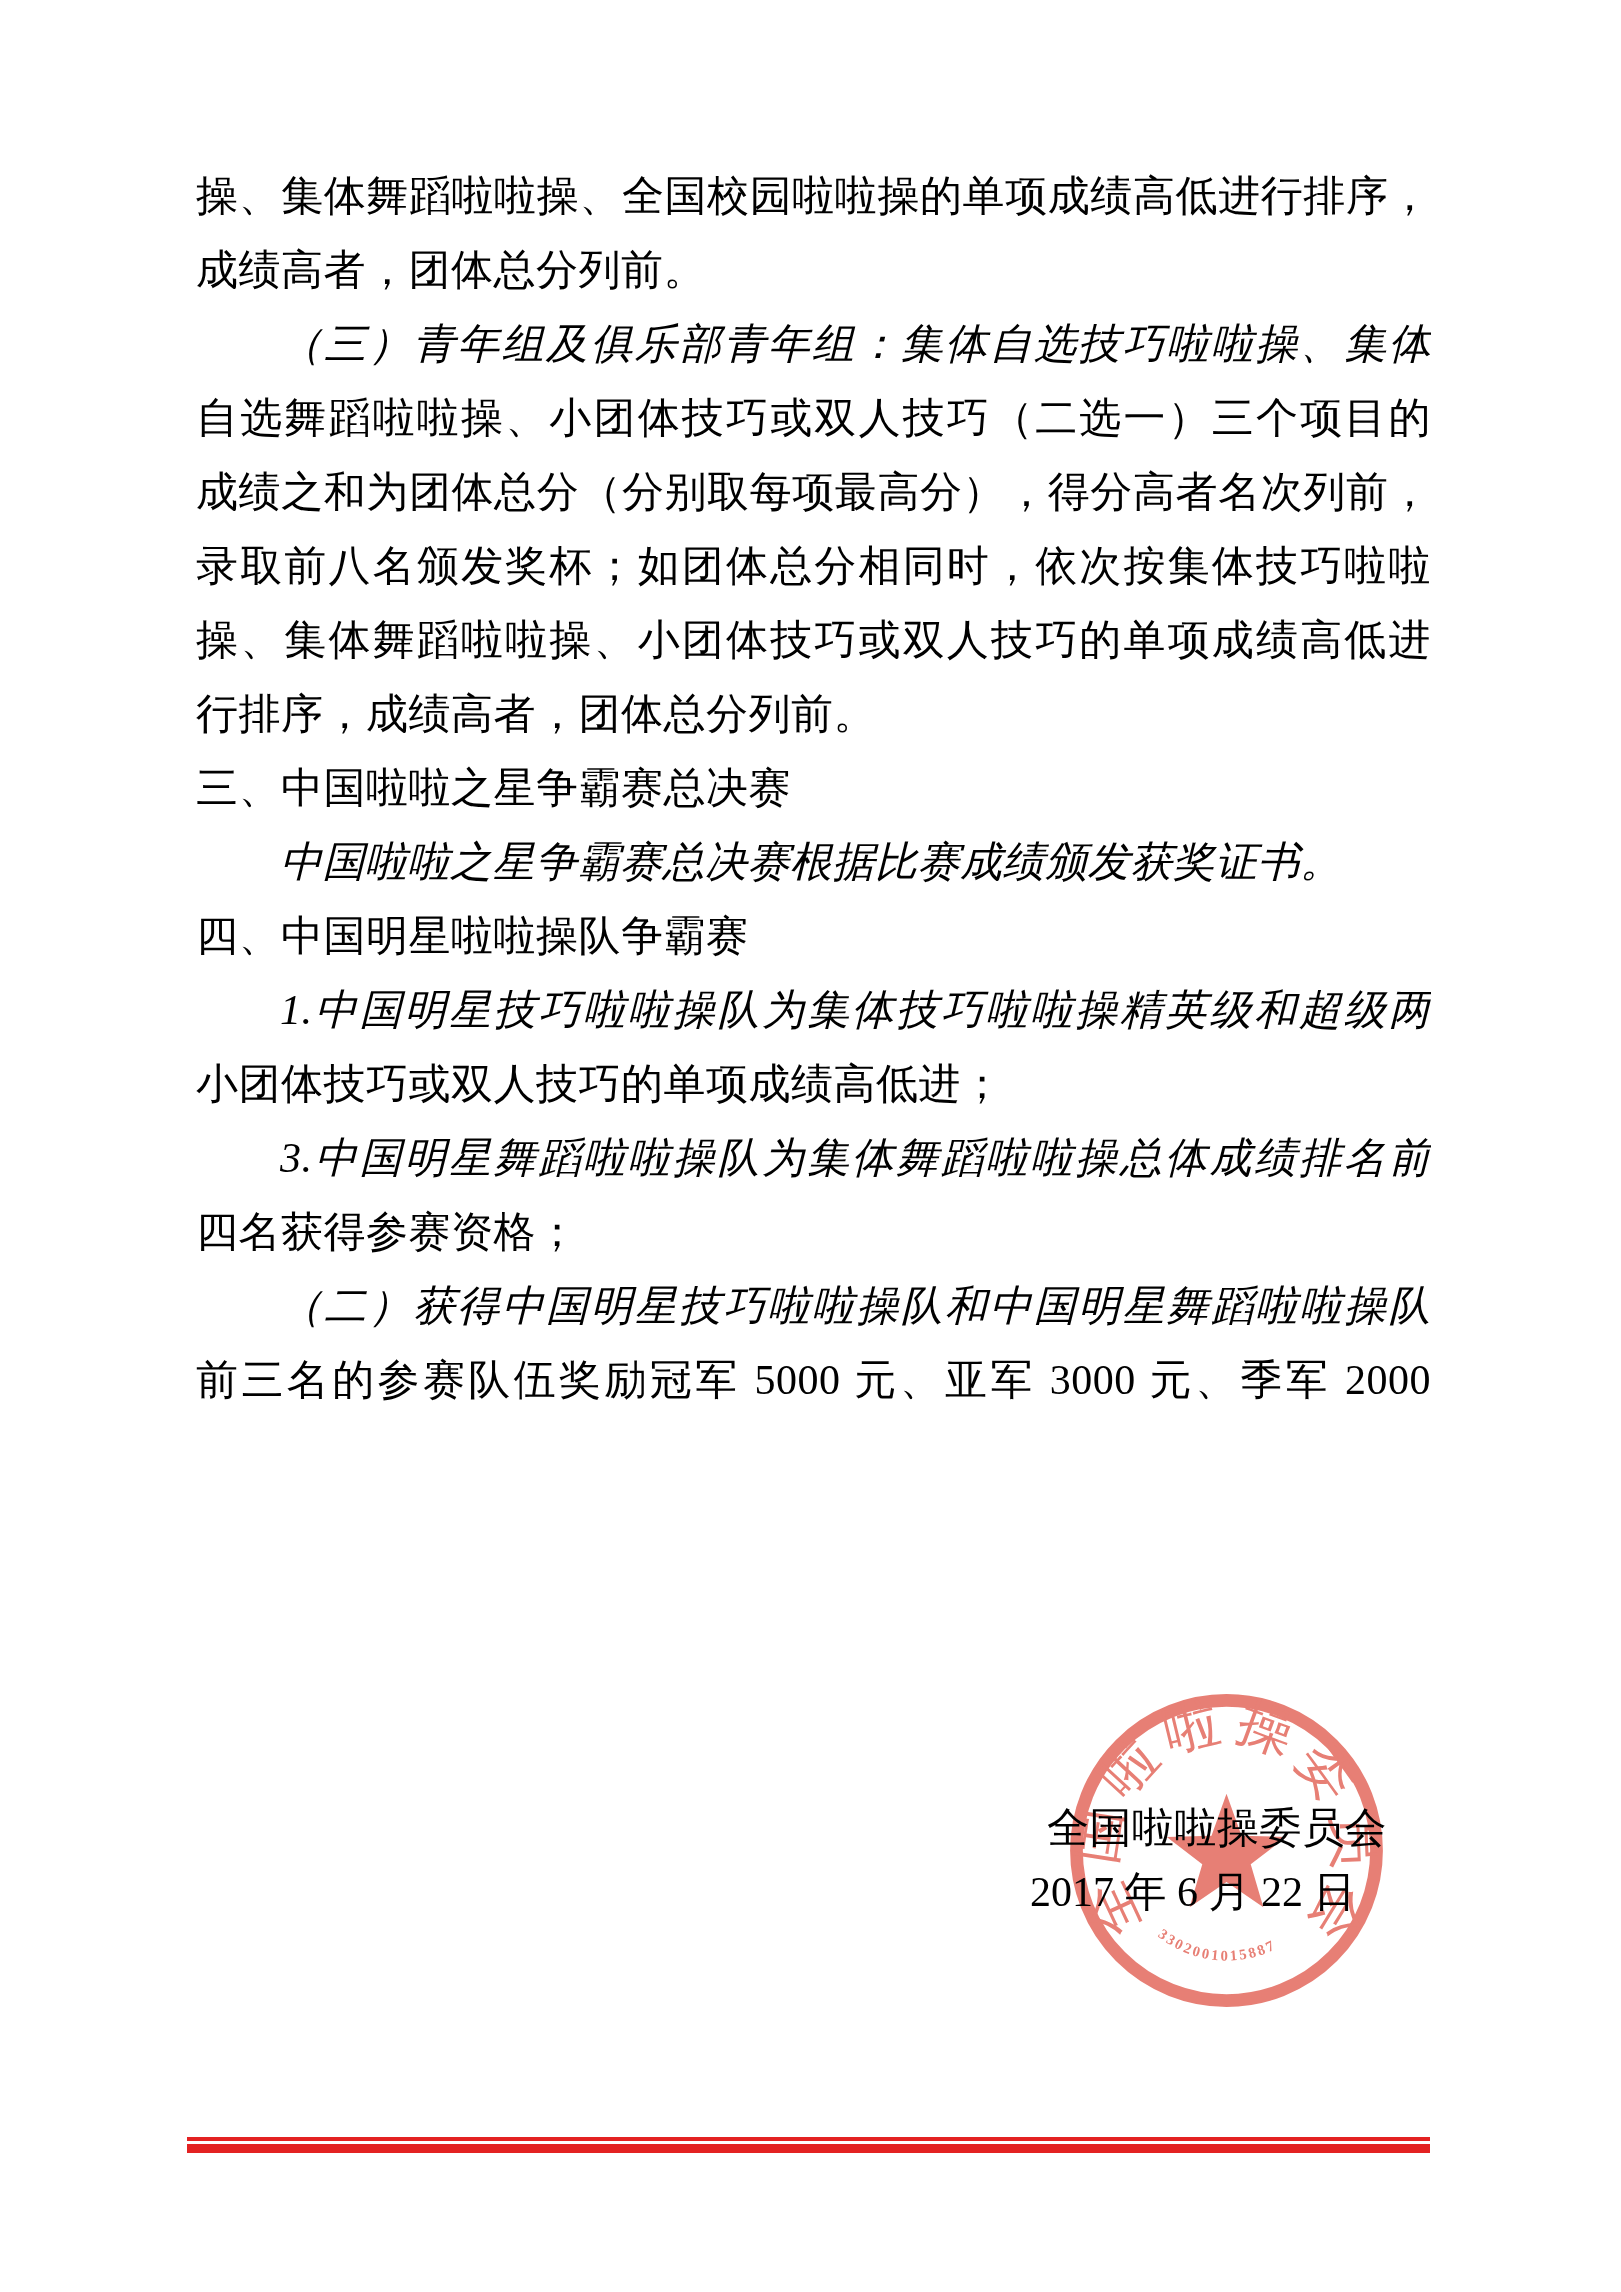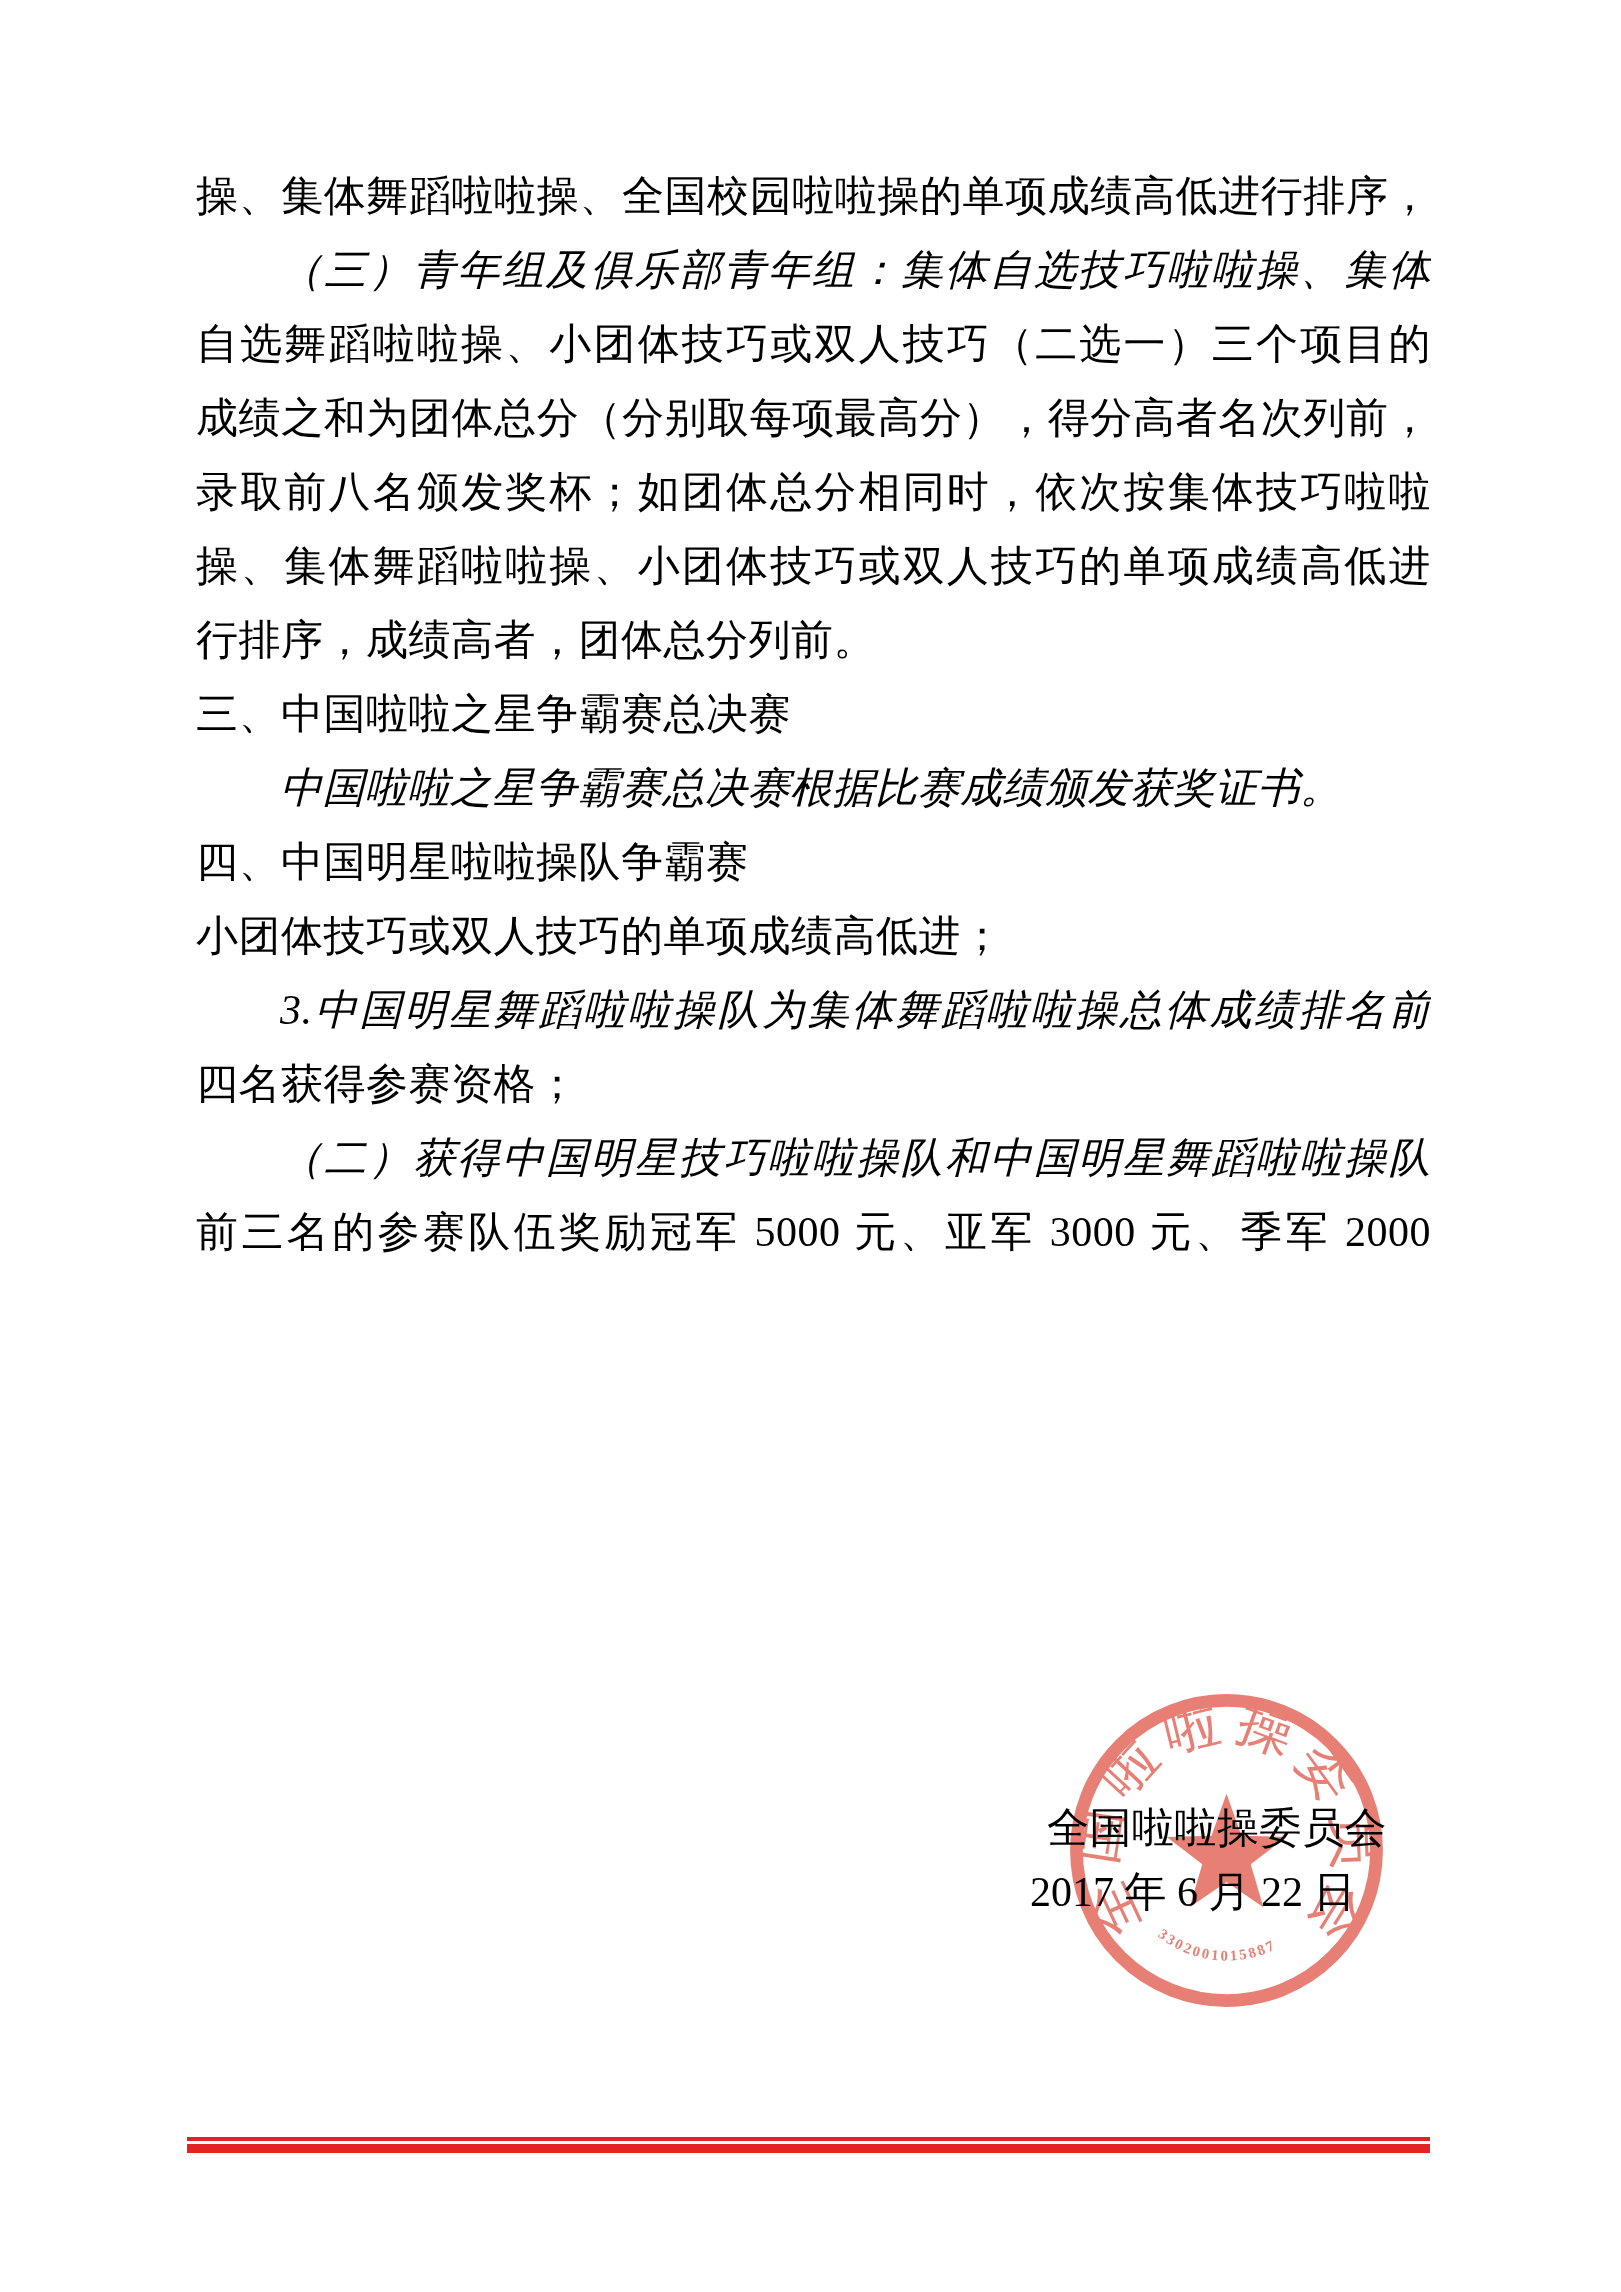--- a/index.html
+++ b/index.html
@@ -70,29 +70,31 @@
   .rule-gap   { height: 2.9px; background: #ffffff; }
   .rule-thick { height: 8.8px; }
 </style>
 </head>
 <body>
 
 <div class="page">
 
   <div class="doc-body">
     <div class="line full">操、集体舞蹈啦啦操、全国校园啦啦操的单项成绩高低进行排序，</div>
+    <div class="line">成绩高者，团体总分列前。</div>
     <div class="line indent full">（三）青年组及俱乐部青年组：集体自选技巧啦啦操、集体</div>
     <div class="line full">自选舞蹈啦啦操、小团体技巧或双人技巧（二选一）三个项目的</div>
     <div class="line full">成绩之和为团体总分（分别取每项最高分），得分高者名次列前，</div>
     <div class="line full">录取前八名颁发奖杯；如团体总分相同时，依次按集体技巧啦啦</div>
     <div class="line full">操、集体舞蹈啦啦操、小团体技巧或双人技巧的单项成绩高低进</div>
     <div class="line">行排序，成绩高者，团体总分列前。</div>
     <div class="line">三、中国啦啦之星争霸赛总决赛</div>
     <div class="line indent">中国啦啦之星争霸赛总决赛根据比赛成绩颁发获奖证书。</div>
     <div class="line">四、中国明星啦啦操队争霸赛</div>
+    <div class="line indent full">1.中国明星技巧啦啦操队为集体技巧啦啦操精英级和超级两</div>
     <div class="line">小团体技巧或双人技巧的单项成绩高低进；</div>
     <div class="line indent full">3.中国明星舞蹈啦啦操队为集体舞蹈啦啦操总体成绩排名前</div>
     <div class="line">四名获得参赛资格；</div>
     <div class="line indent full">（二）获得中国明星技巧啦啦操队和中国明星舞蹈啦啦操队</div>
     <div class="line full">前三名的参赛队伍奖励冠军 5000 元、亚军 3000 元、季军 2000 元。</div>
   </div>
 
   <svg class="seal" viewBox="0 0 360 360" xmlns="http://www.w3.org/2000/svg">
     <defs>
       <path id="ringPath" d="M 100.8 259.2 A 112 112 0 1 1 259.2 259.2" fill="none"></path>

